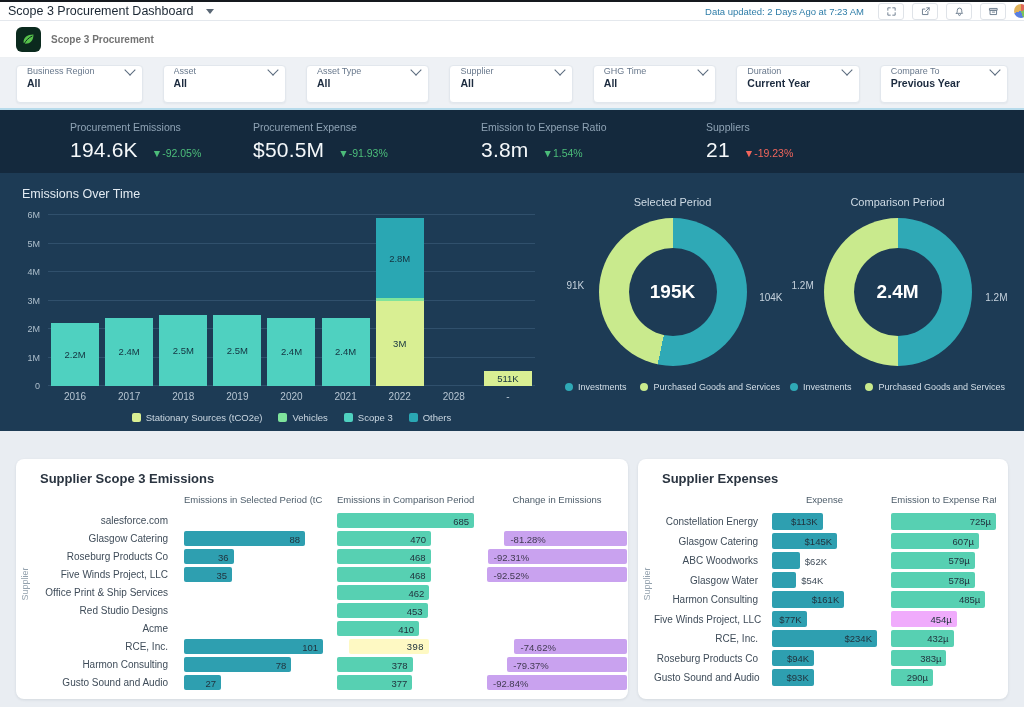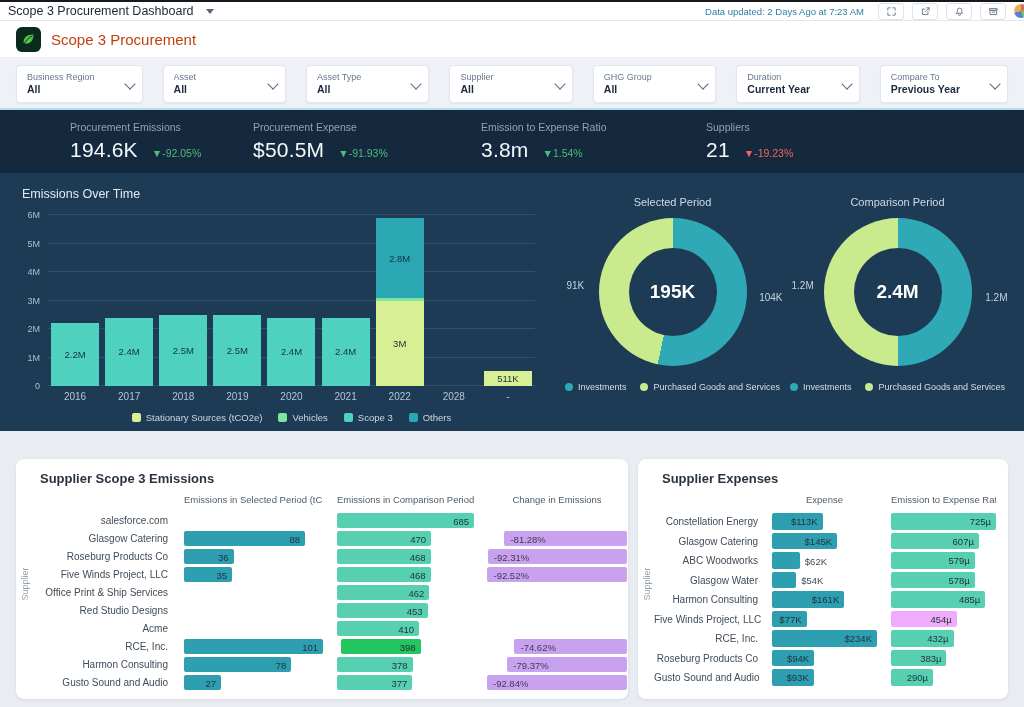--- a/index.html
+++ b/index.html
@@ -17,27 +17,27 @@
   .updated{font-size:9.5px;color:#2e7da8;margin-right:6px;}
   .cbtn{width:24px;height:15px;border:1px solid #dfe3e8;border-radius:3px;background:#fff;
         display:flex;align-items:center;justify-content:center;}
   .cbtn svg{stroke:#67788a;fill:none;stroke-width:1.5;stroke-linecap:round;stroke-linejoin:round;}
   .gearball{width:14px;height:14px;border-radius:50%;margin-right:-14px;
             background:conic-gradient(#e06a5a 0 20%,#7cc15e 20% 45%,#5a7fe0 45% 70%,#e0b25a 70% 100%);}
 
   
   .app-header{height:36px;background:#fff;border-bottom:1px solid #edf0f3;display:flex;align-items:center;padding:0 16px;gap:10px;}
   .leaf-badge{width:25px;height:25px;border-radius:6px;background:#0b2a1e;display:flex;align-items:center;justify-content:center;}
-  .app-title{font-size:15px;font-weight:normal;color:#c2410c;}
+  .app-title{font-size:10px;font-weight:bold;color:#737373;}
 
   
   .filter-bar{height:52px;background:#eef1f5;display:flex;align-items:center;gap:20px;padding:0 16px;position:relative;}
   .filter-bar::after{content:'';position:absolute;left:0;right:0;bottom:0;height:2px;background:#a9d6e9;opacity:.8;}
   .fcard{width:126px;height:36px;background:#fff;border:1px solid #e2e7ed;border-radius:4px;
-         box-shadow:0 1px 2px rgba(20,40,60,.05);display:flex;align-items:center;padding:0 8px 0 10px;cursor:pointer;gap:27px;}
+         box-shadow:0 1px 2px rgba(20,40,60,.05);display:flex;align-items:flex-start;padding:0 8px 0 10px;cursor:pointer;gap:27px;}
   .fcard .ftx{flex:1;min-width:0;}
   .flabel{font-size:9px;color:#68788c;line-height:11px;white-space:nowrap;overflow:hidden;}
   .fvalue{font-size:10.5px;font-weight:bold;color:#1b2a3e;line-height:13px;white-space:nowrap;overflow:hidden;}
   .chev{width:7px;height:7px;border-right:1.6px solid #5a6a7d;border-bottom:1.6px solid #5a6a7d;
         transform:rotate(45deg);margin-left:4px;flex:0 0 auto;}
 
   
   .kpi-band{height:63px;background:#14293d;display:grid;grid-template-columns:183px 228px 225px auto;
             padding-left:70px;align-content:center;}
   .kpi-label{font-size:10.5px;color:#8fa3b5;margin-bottom:5px;}
@@ -173,21 +173,21 @@
       </div>
       <div class="fcard">
         <div class="ftx">
           <div class="flabel">Supplier</div>
           <div class="fvalue">All</div>
         </div>
         <div class="chev"></div>
       </div>
       <div class="fcard">
         <div class="ftx">
-          <div class="flabel">GHG Group</div>
+          <div class="flabel">GHG Time</div>
           <div class="fvalue">All</div>
         </div>
         <div class="chev"></div>
       </div>
       <div class="fcard">
         <div class="ftx">
           <div class="flabel">Duration</div>
           <div class="fvalue">Current Year</div>
         </div>
         <div class="chev"></div>
@@ -482,21 +482,21 @@
               <div class="hbar" style="background: rgb(87, 208, 178); width: 66.1314%; left: 0px;">
                 <span class="inlab">453</span>
               </div>
             </div>
             <div class="bcell" style="height: 18px;">
               <div class="hbar" style="background: rgb(87, 208, 178); width: 59.854%; left: 0px;">
                 <span class="inlab">410</span>
               </div>
             </div>
             <div class="bcell" style="height: 18px;">
-              <div class="hbar" style="background: #22c55e; width: 58.1022%; left: 4px;">
+              <div class="hbar" style="background: #fef9c3; width: 58.1022%; left: 12px; font-family: Liberation Mono, monospace;">
                 <span class="inlab">398</span>
               </div>
             </div>
             <div class="bcell" style="height: 18px;">
               <div class="hbar" style="background: rgb(87, 208, 178); width: 55.1825%; left: 0px;">
                 <span class="inlab">378</span>
               </div>
             </div>
             <div class="bcell" style="height: 18px;">
               <div class="hbar" style="background: rgb(87, 208, 178); width: 55.0365%; left: 0px;">

